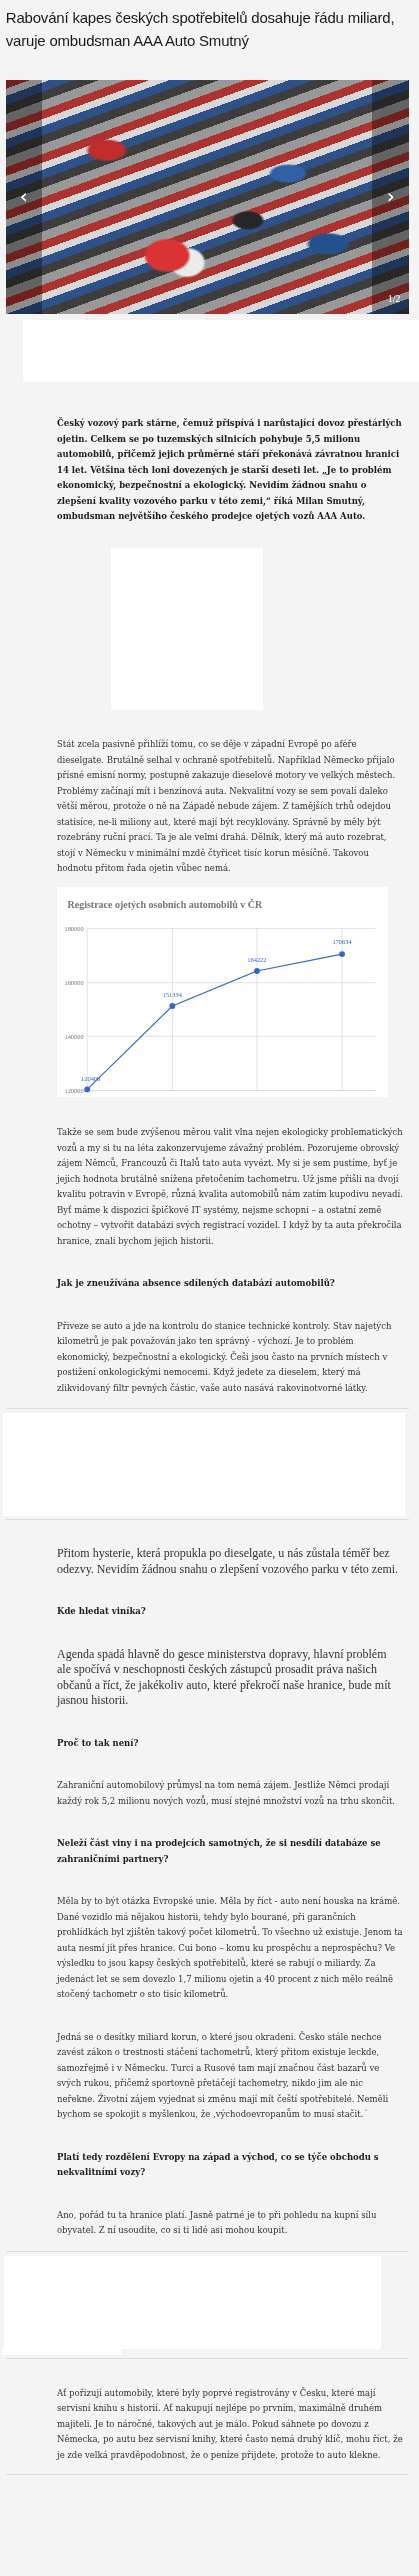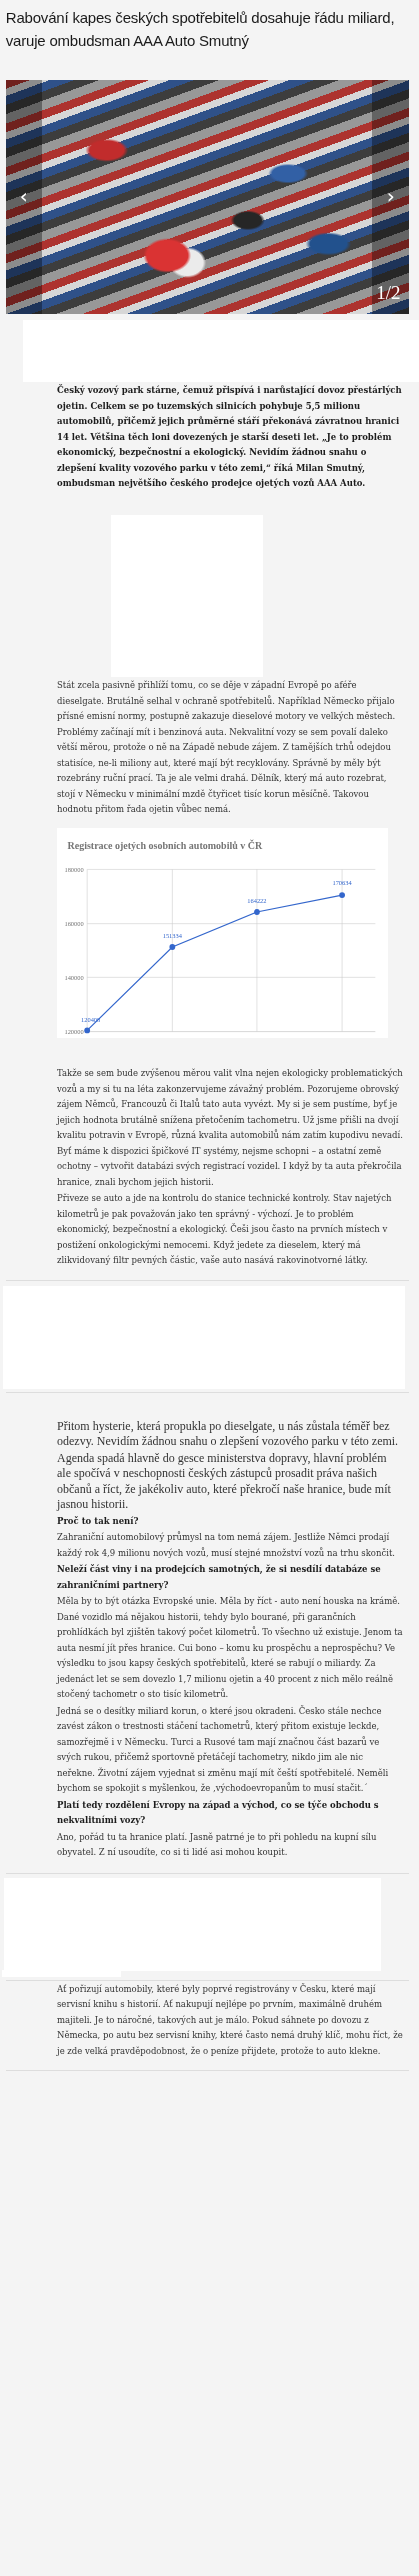--- a/index.html
+++ b/index.html
@@ -48,31 +48,31 @@
   .gallery .shade-right { right: 0; width: 37px; }
   .gallery .arrow {
     position: absolute; top: 105px; width: 17.5px; height: 23.4px;
     color: #fff; font-size: 20px; line-height: 23.4px; text-align: center;
     font-family: "DejaVu Sans", sans-serif; cursor: pointer;
   }
   .gallery .arrow.prev { left: 9.3px; }
   .gallery .arrow.next { right: 9.3px; }
   .gallery .counter {
     position: absolute; right: 8.2px; bottom: 10.5px;
-    color: #fff; font-size: 19px; font-family: "Liberation Serif", serif;
+    color: #fff; font-size: 10px; font-family: "Liberation Serif", serif;
   }
   .ad-wide { background: #fff; margin: 8.2px 0 0 23.4px; width: 396px; height: 62px; }
   .content { padding: 0 0 0 57px; width: 403px; }
   .content p, .content h3 {
     font-size: 8.5px;
     line-height: 15.5px;
     color: #333;
-    margin-top: 1px;
+    margin-top: 27px;
   }
-  .content p.lead { font-weight: bold; color: #1c1c1c; margin-top: 1px; }
+  .content p.lead { font-weight: bold; color: #1c1c1c; margin-top: 34px; }
   .content h3 { font-weight: bold; color: #1c1c1c; }
   .content p.narrow { font-family: "Liberation Serif", serif; font-size: 12px; }
   .ad-square { background: #fff; width: 152px; height: 162px; margin: 23.4px 0 0 54px; }
   .chart-box {
     background: #fff;
     width: 331px; height: 210px;
     margin-top: 10.5px;
     position: relative;
   }
   .chart-title {
@@ -140,32 +140,34 @@
       <g font-family="Liberation Serif, serif" font-size="11" fill="#3366cc" text-anchor="middle">
         <text x="57" y="332">120408</text>
         <text x="197" y="188">151334</text>
         <text x="342" y="128">164222</text>
         <text x="488" y="97">170634</text>
       </g>
     </svg>
   </div>
 
   <p style="margin-top:28px">Takže se sem bude zvýšenou měrou valit vlna nejen ekologicky problematických vozů a my si tu na léta zakonzervujeme závažný problém. Pozorujeme obrovský zájem Němců, Francouzů či Italů tato auta vyvézt. My si je sem pustíme, byť je jejich hodnota brutálně snížena přetočením tachometru. Už jsme přišli na dvojí kvalitu potravin v Evropě, různá kvalita automobilů nám zatím kupodivu nevadí. Byť máme k dispozici špičkové IT systémy, nejsme schopni – a ostatní země ochotny – vytvořit databázi svých registrací vozidel. I když by ta auta překročila hranice, znali bychom jejich historii.</p>
+  <h3>Jak je zneužívána absence sdílených databází automobilů?</h3>
   <p>Přiveze se auto a jde na kontrolu do stanice technické kontroly. Stav najetých kilometrů je pak považován jako ten správný - výchozí. Je to problém ekonomický, bezpečnostní a ekologický. Češi jsou často na prvních místech v postižení onkologickými nemocemi. Když jedete za dieselem, který má zlikvidovaný filtr pevných částic, vaše auto nasává rakovinotvorné látky.</p>
 </div>
 
 <div class="divider" style="margin-top:11.7px"></div>
 <div class="ad-block" style="margin-top:4.7px"></div>
 <div class="divider" style="margin-top:2.9px"></div>
 
 <div class="content">
   <p class="narrow" style="margin-top:26px">Přitom hysterie, která propukla po dieselgate, u nás zůstala téměř bez odezvy. Nevidím žádnou snahu o zlepšení vozového parku v této zemi.</p>
+  <h3>Kde hledat viníka?</h3>
   <p class="narrow">Agenda spadá hlavně do gesce ministerstva dopravy, hlavní problém ale spočívá v neschopnosti českých zástupců prosadit práva našich občanů a říct, že jakékoliv auto, které překročí naše hranice, bude mít jasnou historii.</p>
   <h3>Proč to tak není?</h3>
-  <p>Zahraniční automobilový průmysl na tom nemá zájem. Jestliže Němci prodají každý rok 4,9 milionu nových vozů, musí stejné množství vozů na trhu skončit.</p>
+  <p>Zahraniční automobilový průmysl na tom nemá zájem. Jestliže Němci prodají každý rok 5,2 milionu nových vozů, musí stejné množství vozů na trhu skončit.</p>
   <h3>Neleží část viny i na prodejcích samotných, že si nesdílí databáze se zahraničními partnery?</h3>
   <p>Měla by to být otázka Evropské unie. Měla by říct - auto není houska na krámě. Dané vozidlo má nějakou historii, tehdy bylo bourané, při garančních prohlídkách byl zjištěn takový počet kilometrů. To všechno už existuje. Jenom ta auta nesmí jít přes hranice. Cui bono – komu ku prospěchu a neprospěchu? Ve výsledku to jsou kapsy českých spotřebitelů, které se rabují o miliardy. Za jedenáct let se sem dovezlo 1,7 milionu ojetin a 40 procent z nich mělo reálně stočený tachometr o sto tisíc kilometrů.</p>
   <p>Jedná se o desítky miliard korun, o které jsou okradeni. Česko stále nechce zavést zákon o trestnosti stáčení tachometrů, který přitom existuje leckde, samozřejmě i v Německu. Turci a Rusové tam mají značnou část bazarů ve svých rukou, přičemž sportovně přetáčejí tachometry, nikdo jim ale nic neřekne. Životní zájem vyjednat si změnu mají mít čeští spotřebitelé. Neměli bychom se spokojit s myšlenkou, že ‚východoevropanům to musí stačit.´</p>
   <h3>Platí tedy rozdělení Evropy na západ a východ, co se týče obchodu s nekvalitními vozy?</h3>
   <p>Ano, pořád tu ta hranice platí. Jasně patrné je to při pohledu na kupní sílu obyvatel. Z ní usoudíte, co si ti lidé asi mohou koupit.</p>
 </div>
 
 <div class="divider" style="margin-top:11.7px"></div>
 <div class="ad-block2" style="margin-top:4.7px"></div>
 <div class="ad-block2-tail"></div>

